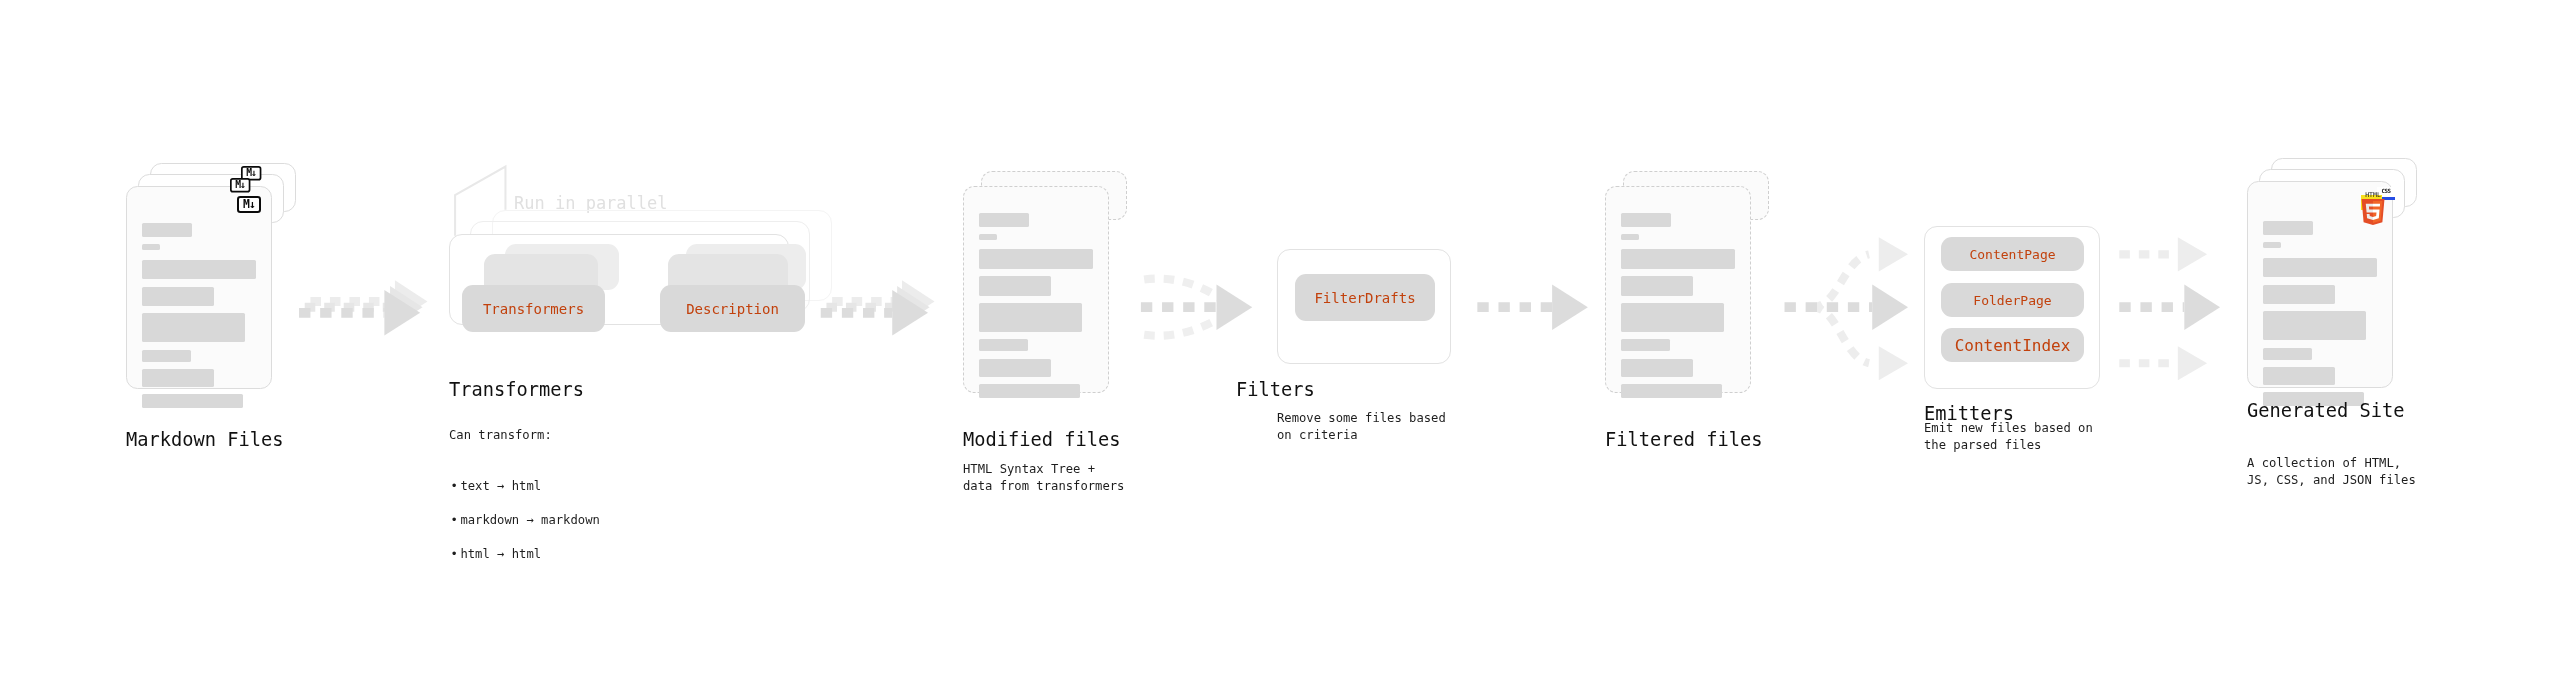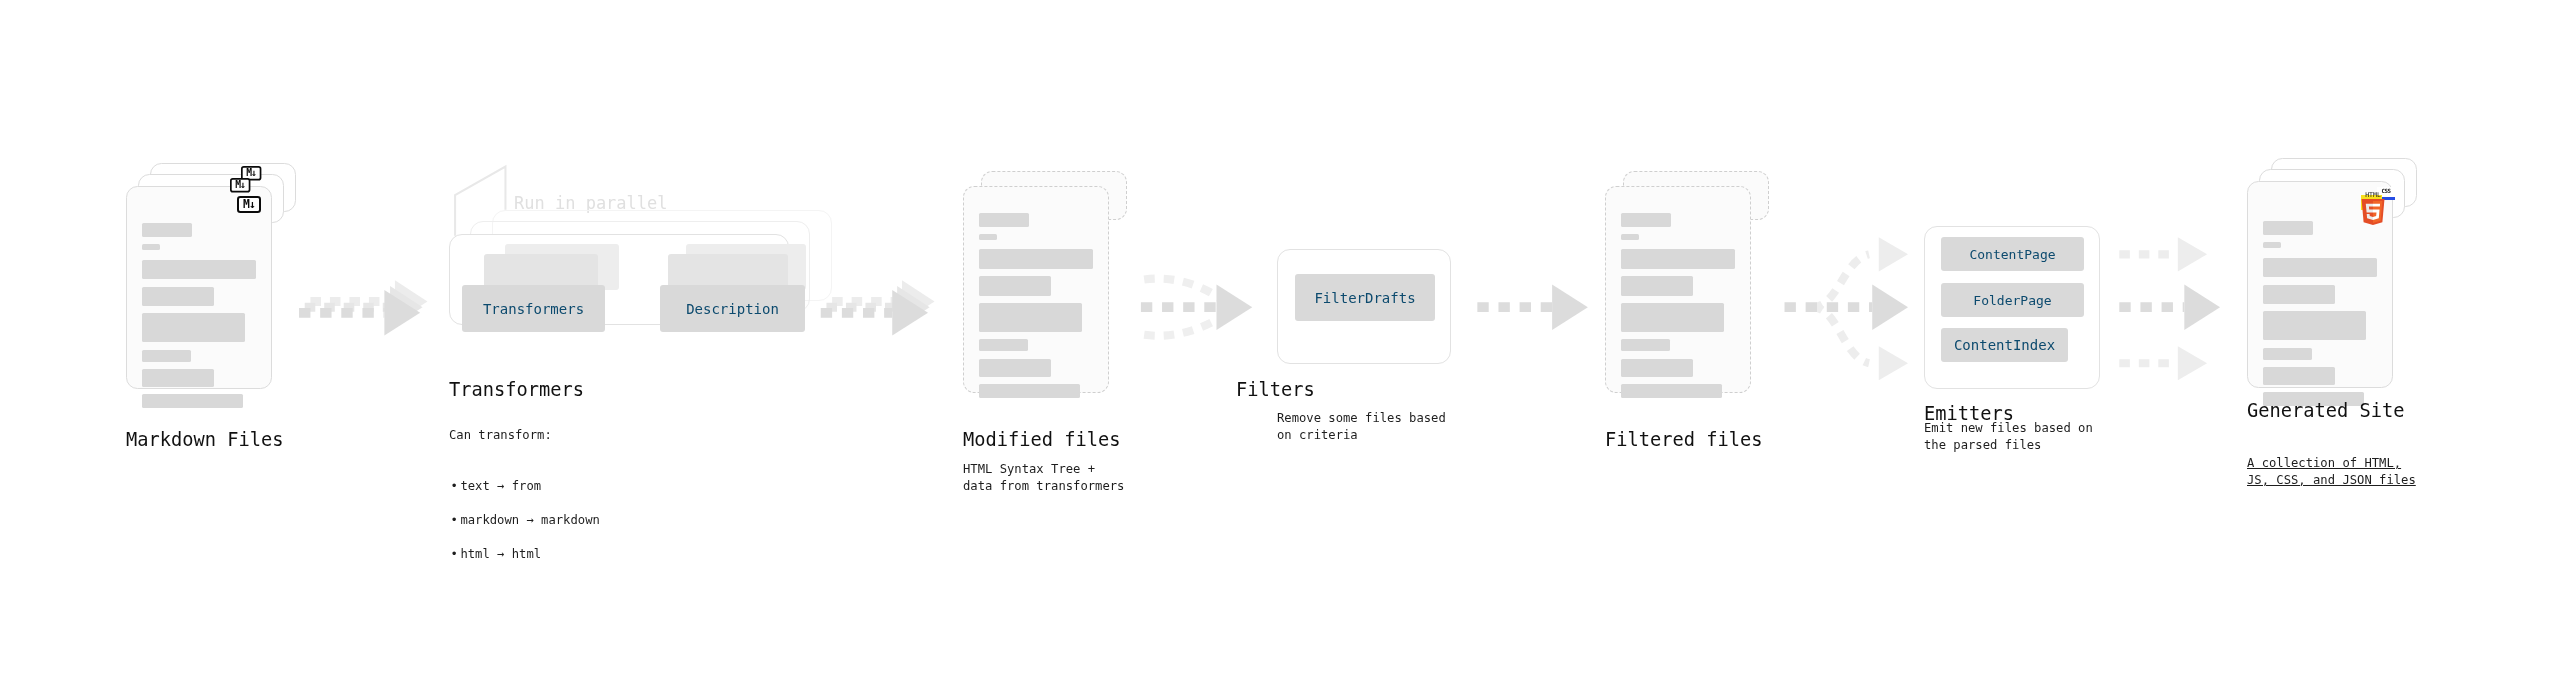--- a/index.html
+++ b/index.html
@@ -101,26 +101,26 @@
     border: 1.6px solid #e2e2e2;
     border-radius: 13px;
     box-sizing: border-box;
   }
   .panel.faded { border-color: #eeeeee; background: transparent; }
   .panel.faded2 { border-color: #f4f4f4; background: transparent; }
 
   .chip {
     position: absolute;
     background: #d9d9d9;
-    border-radius: 3px;
+    border-radius: 11px;
     display: flex;
     align-items: center;
     justify-content: center;
     font-size: 14px;
-    color: #0c4a6e;
+    color: #c2410c;
     box-sizing: border-box;
     white-space: nowrap;
   }
   .chip.ghost1 { background: #e4e4e4; }
   .chip.ghost2 { background: #ededed; }
 
   
   .title {
     position: absolute;
     font-size: 18.7px;
@@ -271,21 +271,21 @@
   <div class="chip ghost2" style="left:686px; top:244px; width:120px; height:46px;"></div>
   <div class="chip ghost1" style="left:668px; top:254px; width:120px; height:46px;"></div>
 
   <div class="chip" style="left:462px; top:285px; width:143px; height:47px;">Transformers</div>
   <div class="chip" style="left:660px; top:285px; width:145px; height:47px;">Description</div>
 
   <div class="title" style="left:449px; top:379px;">Transformers</div>
   <div class="caption" style="left:449px; top:410px;">
     <div>Can transform:</div>
     <ul class="xform-list">
-      <li>text → from</li>
+      <li>text → html</li>
       <li>markdown → markdown</li>
       <li>html → html</li>
     </ul>
   </div>
 
   <div class="doc-stack" style="left:963px; top:171px;">
     <div class="doc-card dashed" style="left:18px; top:0px; width:146px; height:49px;"></div>
     <div class="doc-card dashed" style="left:0px; top:14.6px; width:146px; height:207px;">
       <div class="doc-bars" style="top:26px;">
         <div class="bar" style="width:50px;  height:14px;"></div>
@@ -322,21 +322,21 @@
         <div class="bar" style="width:63%;   height:18px;"></div>
         <div class="bar" style="width:88%;   height:14px;"></div>
       </div>
     </div>
   </div>
   <div class="title" style="left:1605px; top:429px;">Filtered files</div>
 
   <div class="panel" style="left:1924px; top:226px; width:176px; height:163px;"></div>
   <div class="chip" style="left:1941px; top:237px; width:143px; height:34px; font-size:13px;">ContentPage</div>
   <div class="chip" style="left:1941px; top:283px; width:143px; height:34px; font-size:13px;">FolderPage</div>
-  <div class="chip" style="left:1941px; top:328px; width:127px; height:34px; font-size:14px;">ContentIndex</div>
+  <div class="chip" style="left:1941px; top:328px; width:143px; height:34px; font-size:16px;">ContentIndex</div>
   <div class="title" style="left:1924px; top:403px;">Emitters</div>
   <div class="caption" style="left:1924px; top:420px;">Emit new files based on
 the parsed files</div>
 
   <div class="doc-stack" style="left:2247px; top:158px;">
     <div class="doc-card ghost" style="left:24.4px; top:0px; width:146px; height:49px;"></div>
     <div class="doc-card ghost" style="left:12.2px; top:11.4px; width:146px; height:49px;"></div>
     <div class="doc-card" style="left:0px; top:23px; width:146px; height:207px;">
       <div class="doc-bars" style="top:39px;">
         <div class="bar" style="width:50px;  height:14px;"></div>
@@ -360,17 +360,17 @@
         <polygon fill="#e44d26" points="71,460 30,0 482,0 441,460 255,512"></polygon>
         <polygon fill="#f16529" points="256,472 407,430 442,39 256,39"></polygon>
         <polygon fill="#ebebeb" points="256,208 181,208 176,150 256,150 256,94 255,94 114,94 115,109 130,265 256,265"></polygon>
         <polygon fill="#ebebeb" points="256,354 255,354 192,337 188,293 160,293 132,293 140,381 255,413 256,413"></polygon>
         <polygon fill="#ffffff" points="255,208 255,265 325,265 318,337 255,354 255,413 370,381 371,369 384,221 385,208 371,208"></polygon>
         <polygon fill="#ffffff" points="255,94 255,129 255,150 255,150 391,150 391,150 392,140 394,109 395,94"></polygon>
       </svg>
     </div>
   </div>
   <div class="title" style="left:2247px; top:400px;">Generated Site</div>
-  <div class="caption" style="left:2247px; top:455px;text-decoration:underline;">A collection of HTML,
+  <div class="caption" style="left:2247px; top:455px;">A collection of HTML,
 JS, CSS, and JSON files</div>
 
 </div>
 
 
 </body></html>

